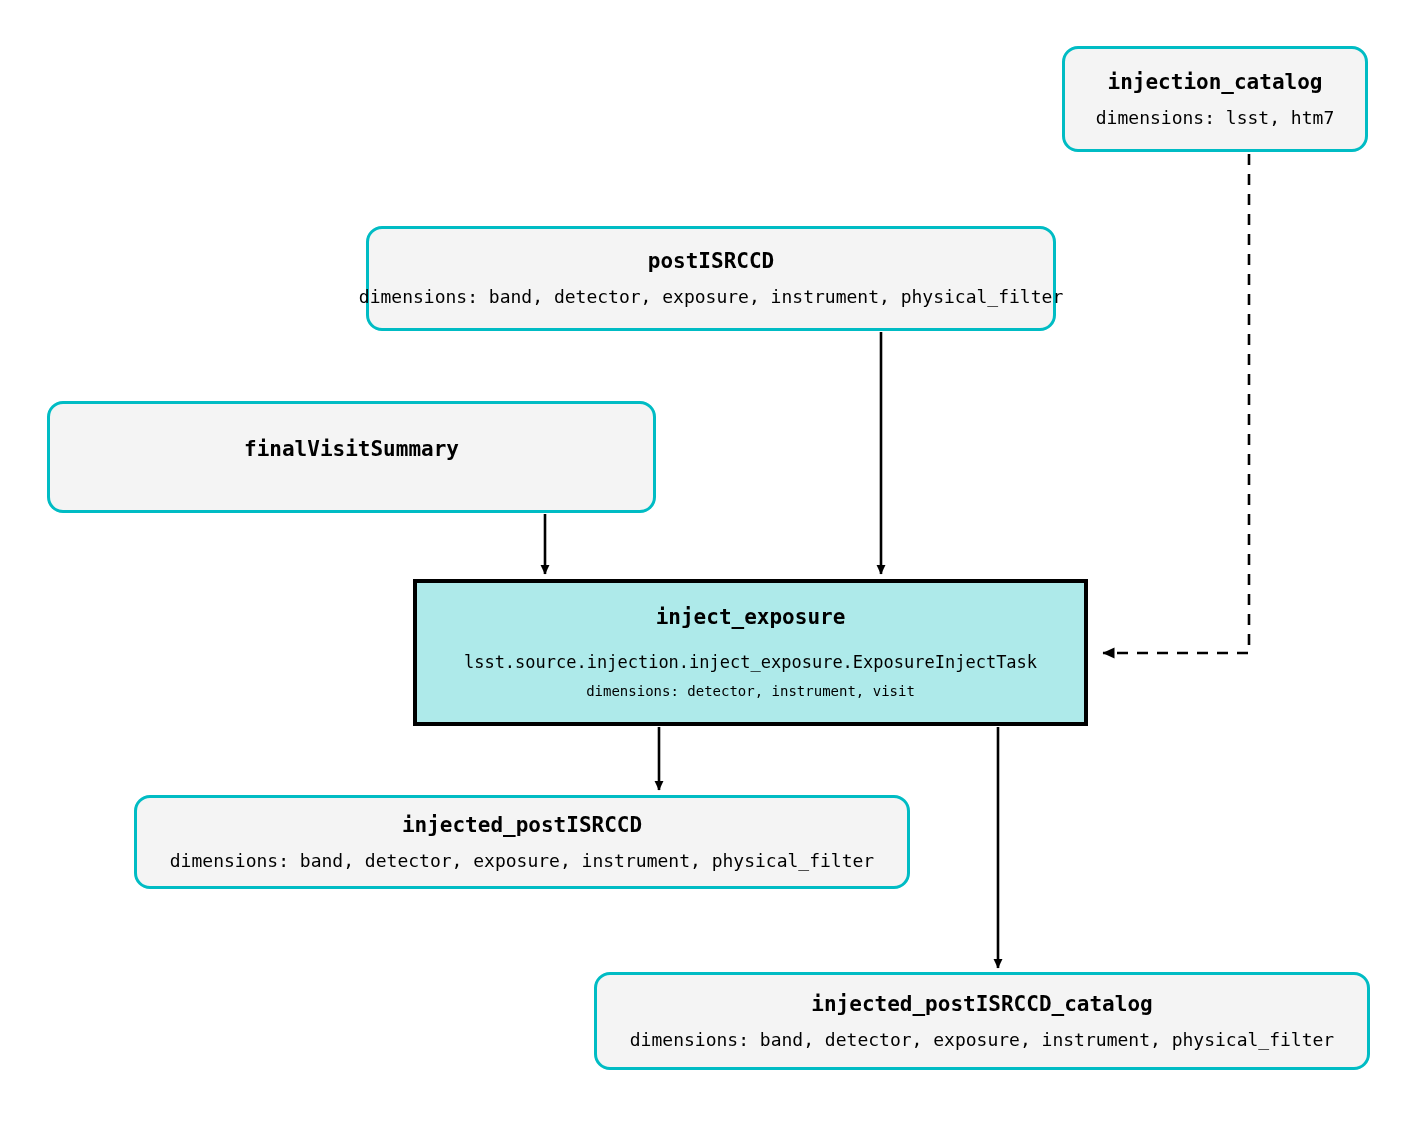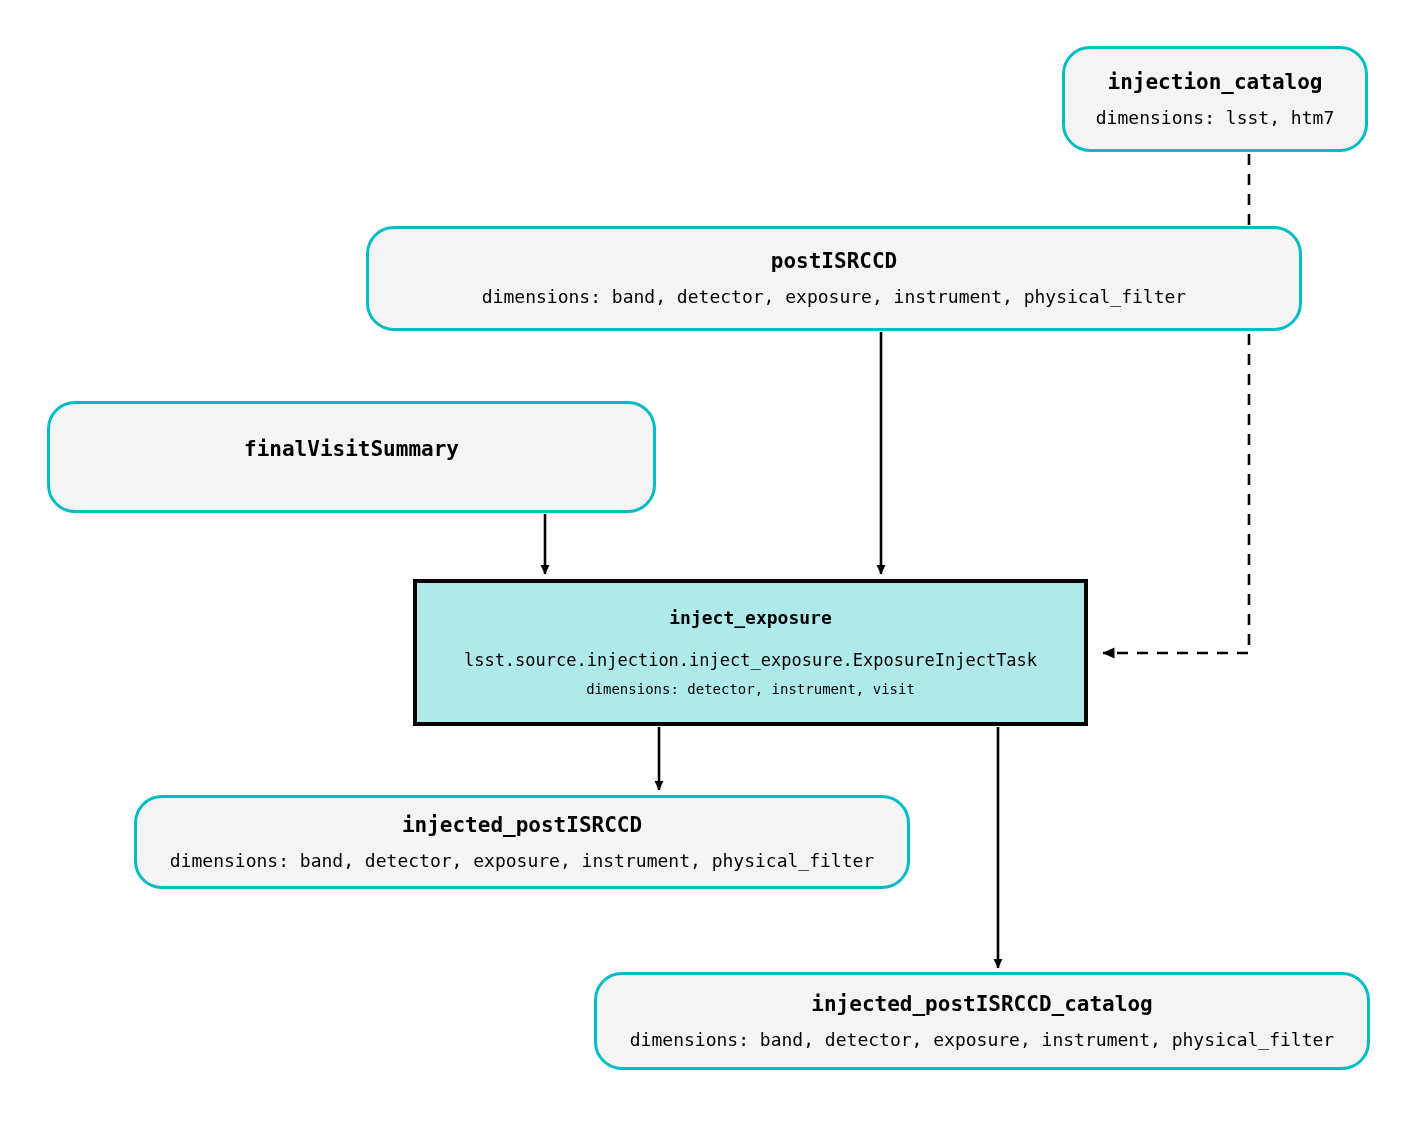--- a/index.html
+++ b/index.html
@@ -28,21 +28,21 @@
     position: absolute;
     box-sizing: border-box;
     display: flex;
     flex-direction: column;
     align-items: center;
     justify-content: center;
   }
   .node.dataset {
     background: #f4f4f4;
     border: 3.5px solid #00bcc4;
-    border-radius: 28px;
+    border-radius: 16px;
   }
   .node.task {
     background: #aeeaea;
     border: 4px solid #000000;
     border-radius: 0;
   }
   .node-title {
     font-weight: bold;
     font-size: 21px;
     color: #000000;
@@ -54,21 +54,21 @@
     font-size: 18px;
     color: #000000;
     white-space: nowrap;
     line-height: 1.1;
   }
   .node-sub .dim-label {
   }
   .node.dataset .node-title { margin-bottom: 14px; }
   .node.dataset .node-sub { margin-bottom: 0px; }
   .node.task .node-title {
-    font-size: 18px;
+    font-size: 21px;
     margin-bottom: 24px;
   }
   .node.task .class-path {
     font-size: 17px;
     color: #000000;
     white-space: nowrap;
     line-height: 1.1;
     margin-bottom: 12px;
   }
   .node.task .node-sub { font-size: 14px; text-align: right; }
@@ -100,21 +100,21 @@
   </svg>
 
   <div class="node dataset" style="left:1062px; top:46px; width:306px; height:106px;">
     <div class="node-title">injection_catalog</div>
     <div class="node-sub">
       <span class="dim-label">dimensions:</span>
       <span>lsst, htm7</span>
     </div>
   </div>
 
-  <div class="node dataset" style="left:366px; top:226px; width:936px; height:105px;text-align:right;">
+  <div class="node dataset" style="left:366px; top:226px; width:690px; height:105px;text-align:right;">
     <div class="node-title">postISRCCD</div>
     <div class="node-sub">
       <span class="dim-label">dimensions:</span>
       <span>band, detector, exposure, instrument, physical_filter</span>
     </div>
   </div>
 
   <div class="node dataset" style="left:47px; top:401px; width:609px; height:112px;">
     <div class="node-title">finalVisitSummary</div>
   </div>

